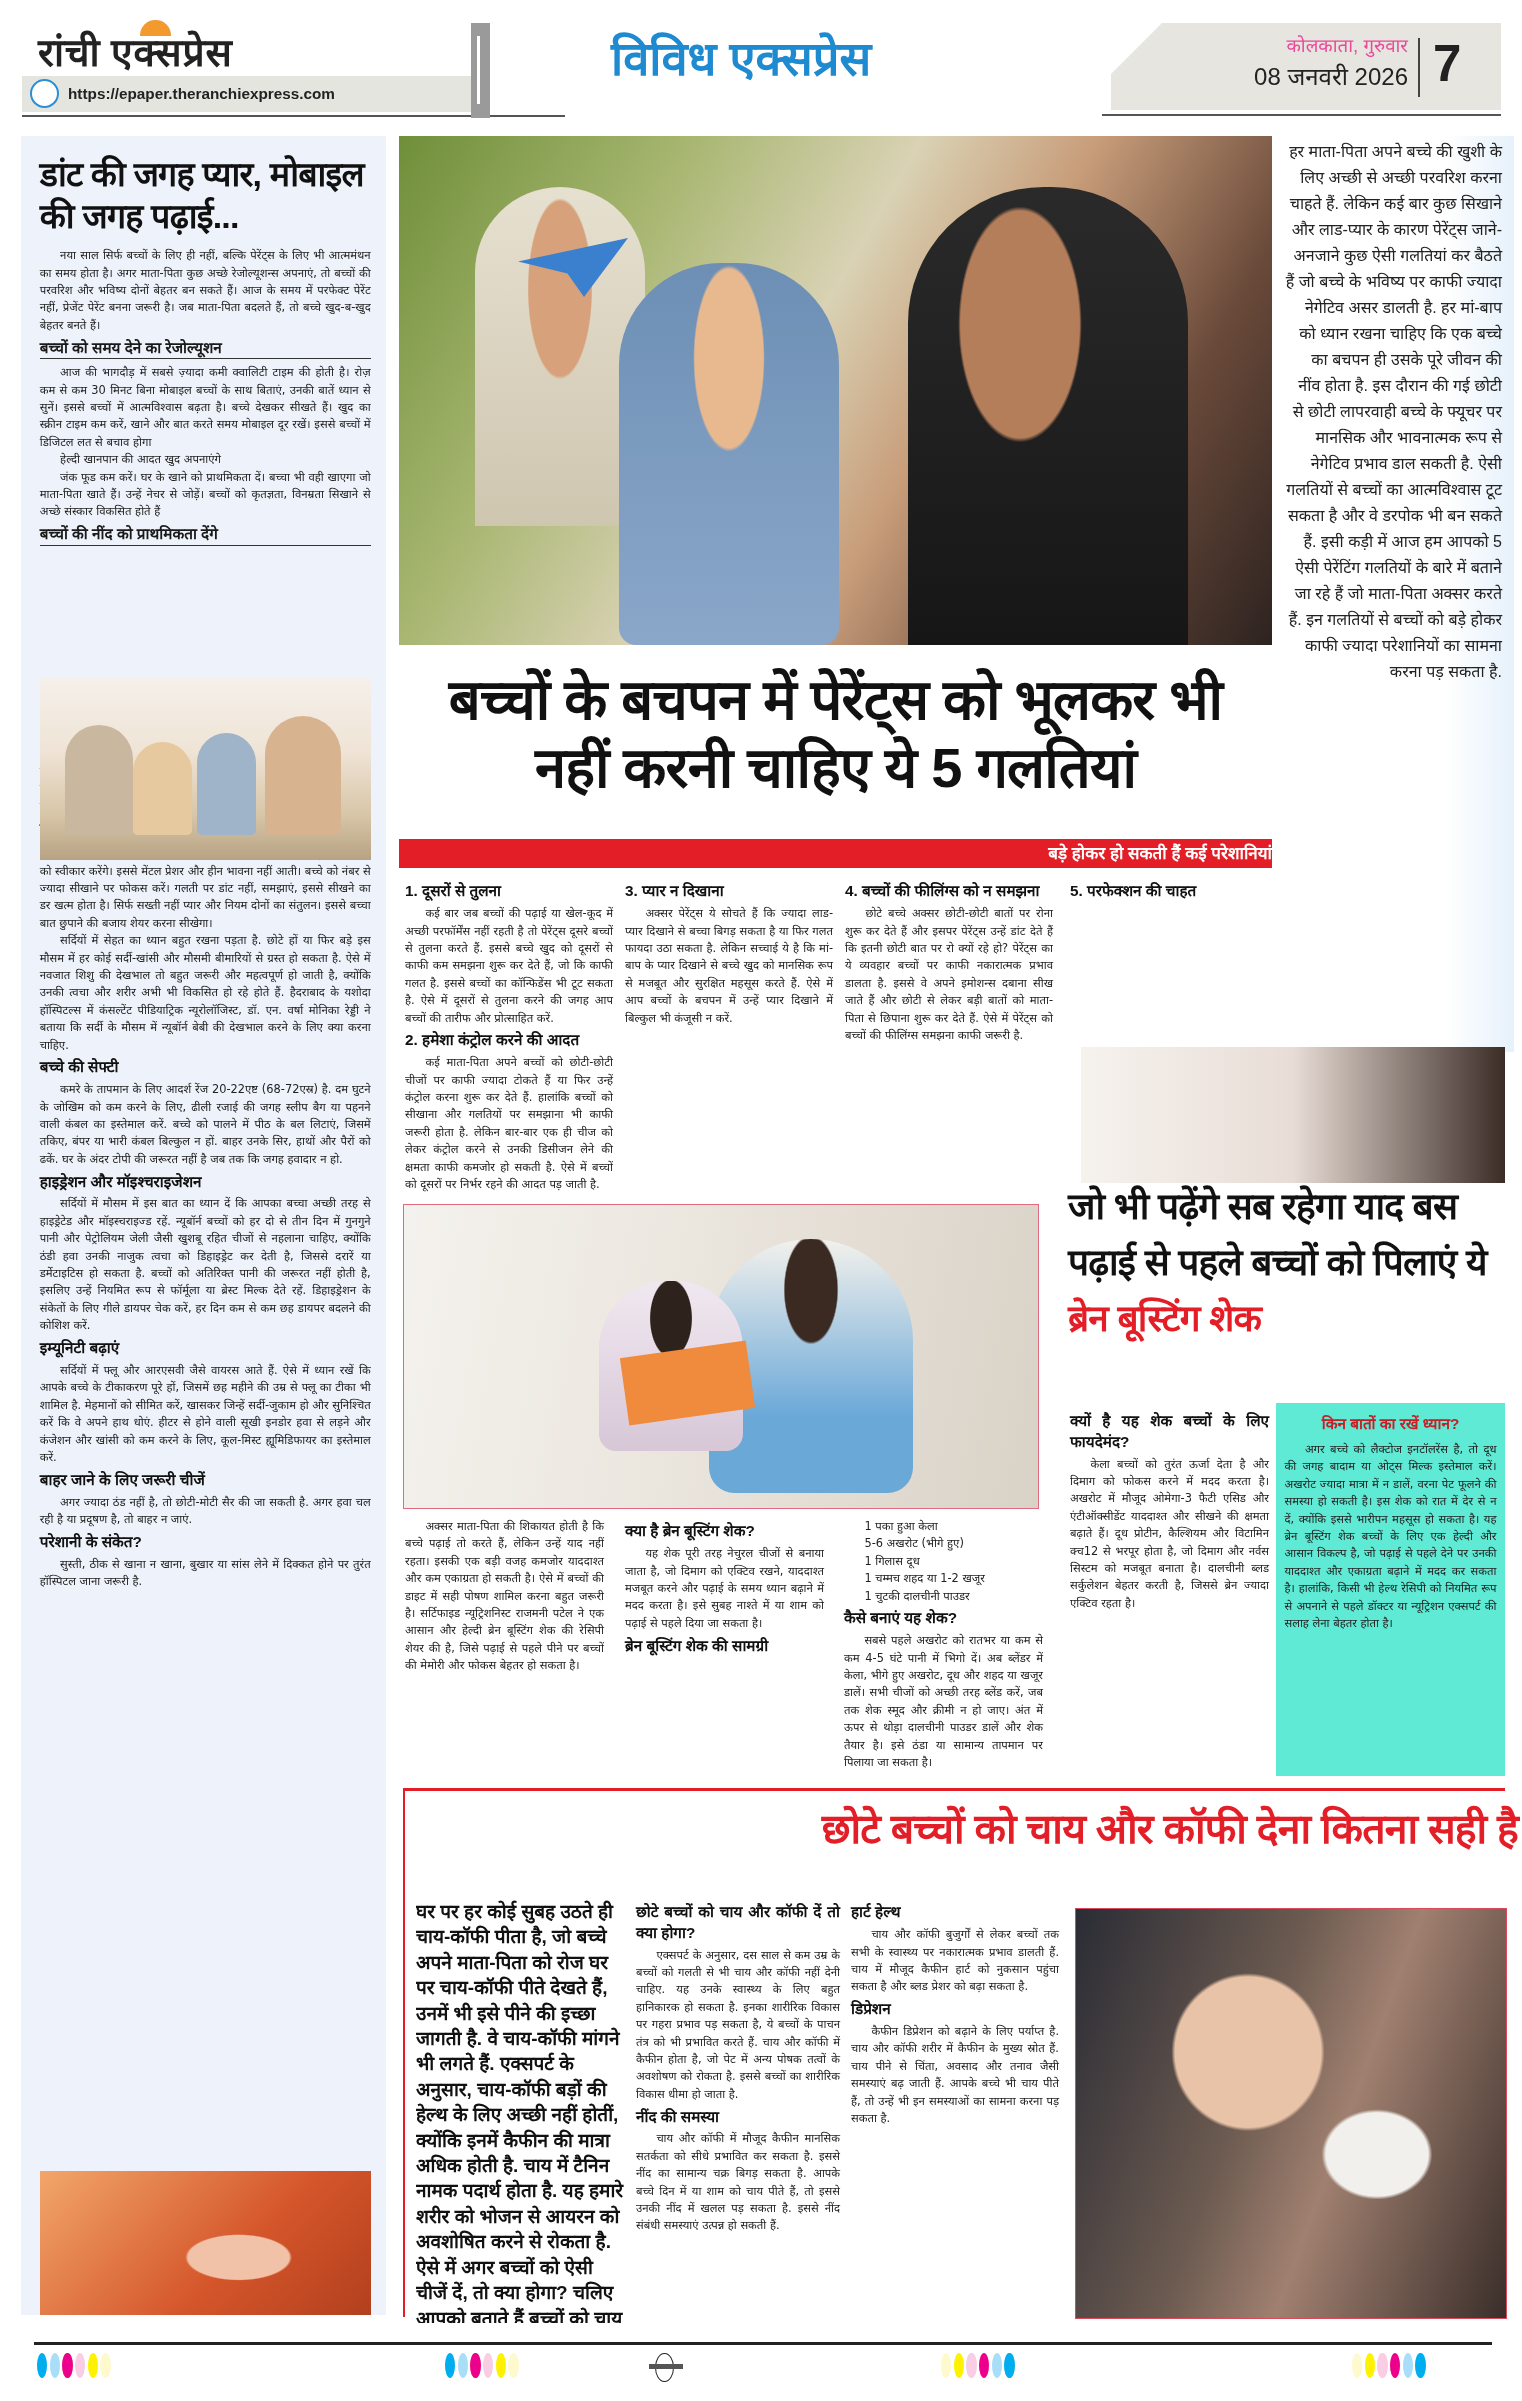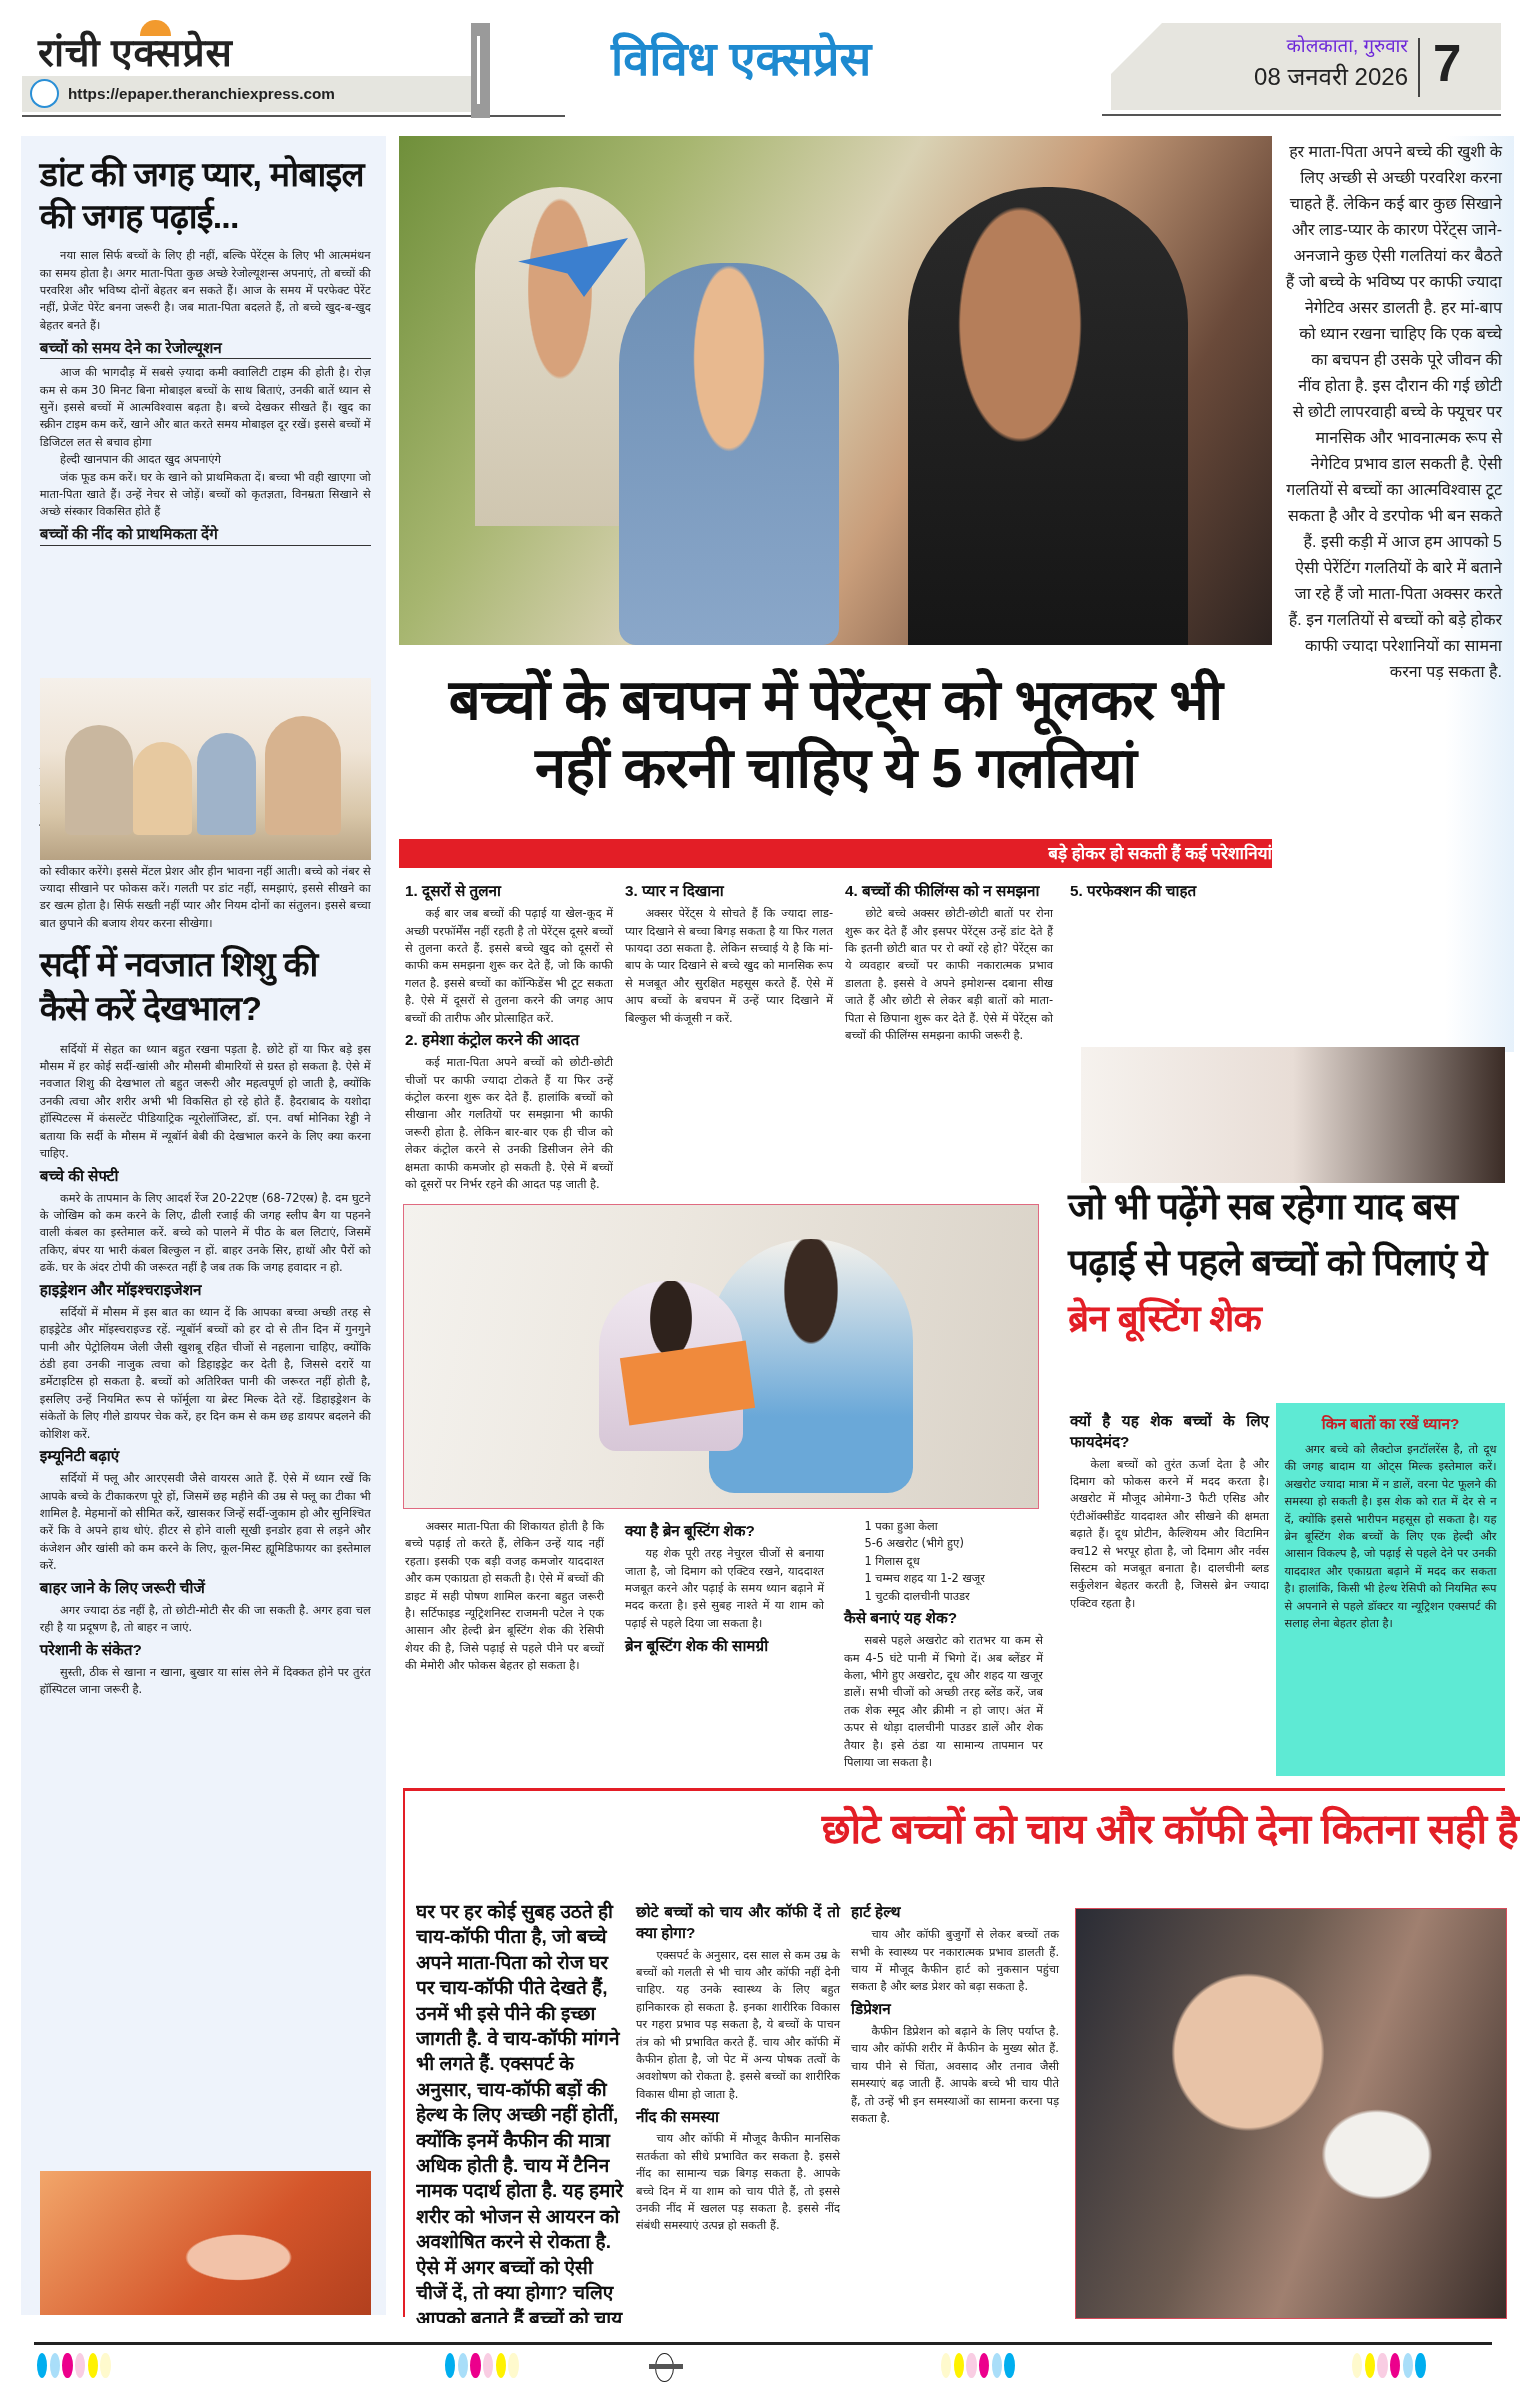--- a/index.html
+++ b/index.html
@@ -13,21 +13,21 @@
 .logo{left:38px;top:24px;font-family:"Liberation Serif",serif;font-weight:bold;font-size:39px;color:#222;letter-spacing:0.8px}
 .sun{left:140px;top:20.4px;width:30.5px;height:15.3px;border-radius:15.3px 15.3px 0 0;background:#f29a2e}
 .urlbar{left:22px;top:76px;width:449px;height:36px;background:#e5e5df}
 .urltext{left:68px;top:85px;font-family:"Liberation Sans",sans-serif;font-weight:bold;font-size:15.3px;color:#222}
 .urlicon{left:30px;top:79px;width:29px;height:29px;border-radius:50%;border:2.5px solid #2a8fd6;background:#fff}
 .mastrule{left:22px;top:115px;width:543px;height:1.7px;background:#555}
 .bracket{left:471px;top:23px;width:18.7px;height:95px;background:#9a9a9a}
 .bracket2{left:477px;top:36px;width:3.4px;height:68px;background:#fff}
 .section{left:611px;top:25.4px;font-family:"Liberation Sans",sans-serif;font-size:47px;font-weight:bold;color:#1e8ad0}
 .datebox{left:1111px;top:23px;width:390px;height:87px;background:#e6e5df;clip-path:polygon(51px 0,100% 0,100% 100%,0 100%,0 51px)}
-.city{left:1255px;top:32px;font-family:"Liberation Sans",sans-serif;font-size:18.7px;color:#6d28d9;text-align:right;width:153px}
+.city{left:1255px;top:32px;font-family:"Liberation Sans",sans-serif;font-size:18.7px;color:#ec4899;text-align:right;width:153px}
 .date{left:1247px;top:59px;font-family:"Liberation Sans",sans-serif;font-size:24px;color:#222;text-align:right;width:161px}
 .vsep{left:1418px;top:38px;width:1.7px;height:59px;background:#444}
 .pageno{left:1433px;top:34px;font-family:"Liberation Sans",sans-serif;font-weight:bold;font-size:51px;color:#222}
 .mastrule2{left:1102px;top:114px;width:399px;height:1.7px;background:#555}
 
 #leftcol{left:21px;top:136px;width:365px;height:2179px;background:#eef3fb}
 .leftinner{position:absolute;left:18.7px;top:17px;width:331px}
 .photo{position:absolute;overflow:hidden}
 
 .hero{left:399px;top:136px;width:873px;height:509px;background:linear-gradient(120deg,#6f8f3a 0%,#a7b670 25%,#d9d2b4 45%,#c89d7a 60%,#6a4a3a 80%,#2d2320 100%)}
@@ -97,21 +97,20 @@
     <div class="subu">बच्चों की नींद को प्राथमिकता देंगे</div>
     <div style="height:195px"></div>
     <div class="txt">
         <p>इस बात का प्रण लें कि देर रात मोबाइल/टीवी की आदत नहीं फिक्स स्लीप रूटीन अपनाएंगे। इससे बच्चे की ग्रोथ, इम्युनिटी और पढ़ाई पर असर पड़ता है। उनकी फीलिंग्स को नजरअंदाज ना करें, डर, गुस्सा, उदासी पर खुलकर बात करें। इससे बच्चा इमोशनली मजबूत बनता है</p>
       </div>
     <div class="subu">तुलना करना बंद करेंगे</div>
     <div class="txt">
         <p>किसी और बच्चे से अपने बच्चे की तुलना ना करें। बच्चे की यूनिक पहचान को स्वीकार करेंगे। इससे मेंटल प्रेशर और हीन भावना नहीं आती। बच्चे को नंबर से ज्यादा सीखाने पर फोकस करें। गलती पर डांट नहीं, समझाएं, इससे सीखने का डर खत्म होता है। सिर्फ सख्ती नहीं प्यार और नियम दोनों का संतुलन। इससे बच्चा बात छुपाने की बजाय शेयर करना सीखेगा।</p>
       </div>
 
-    <div class="h1" style="font-size:34px;line-height:44px;margin:10.2px 0">सर्दी में नवजात शिशु की कैसे करें देखभाल?</div>
     <div class="txt">
         <p>सर्दियों में सेहत का ध्यान बहुत रखना पड़ता है. छोटे हों या फिर बड़े इस मौसम में हर कोई सर्दी-खांसी और मौसमी बीमारियों से ग्रस्त हो सकता है. ऐसे में नवजात शिशु की देखभाल तो बहुत जरूरी और महत्वपूर्ण हो जाती है, क्योंकि उनकी त्वचा और शरीर अभी भी विकसित हो रहे होते हैं. हैदराबाद के यशोदा हॉस्पिटल्स में कंसल्टेंट पीडियाट्रिक न्यूरोलॉजिस्ट, डॉ. एन. वर्षा मोनिका रेड्डी ने बताया कि सर्दी के मौसम में न्यूबॉर्न बेबी की देखभाल करने के लिए क्या करना चाहिए.</p>
       </div>
     <div class="sub">बच्चे की सेफ्टी</div>
     <div class="txt">
         <p>कमरे के तापमान के लिए आदर्श रेंज 20-22एष्ट (68-72एस्र) है. दम घुटने के जोखिम को कम करने के लिए, ढीली रजाई की जगह स्लीप बैग या पहनने वाली कंबल का इस्तेमाल करें. बच्चे को पालने में पीठ के बल लिटाएं, जिसमें तकिए, बंपर या भारी कंबल बिल्कुल न हों. बाहर उनके सिर, हाथों और पैरों को ढकें. घर के अंदर टोपी की जरूरत नहीं है जब तक कि जगह हवादार न हो.</p>
       </div>
     <div class="sub">हाइड्रेशन और मॉइश्चराइजेशन</div>
     <div class="txt">
         <p>सर्दियों में मौसम में इस बात का ध्यान दें कि आपका बच्चा अच्छी तरह से हाइड्रेटेड और मॉइस्चराइज्ड रहें. न्यूबॉर्न बच्चों को हर दो से तीन दिन में गुनगुने पानी और पेट्रोलियम जेली जैसी खुशबू रहित चीजों से नहलाना चाहिए, क्योंकि ठंडी हवा उनकी नाजुक त्वचा को डिहाइड्रेट कर देती है, जिससे दरारें या डर्मेटाइटिस हो सकता है. बच्चों को अतिरिक्त पानी की जरूरत नहीं होती है, इसलिए उन्हें नियमित रूप से फॉर्मूला या ब्रेस्ट मिल्क देते रहें. डिहाइड्रेशन के संकेतों के लिए गीले डायपर चेक करें, हर दिन कम से कम छह डायपर बदलने की कोशिश करें.</p>

